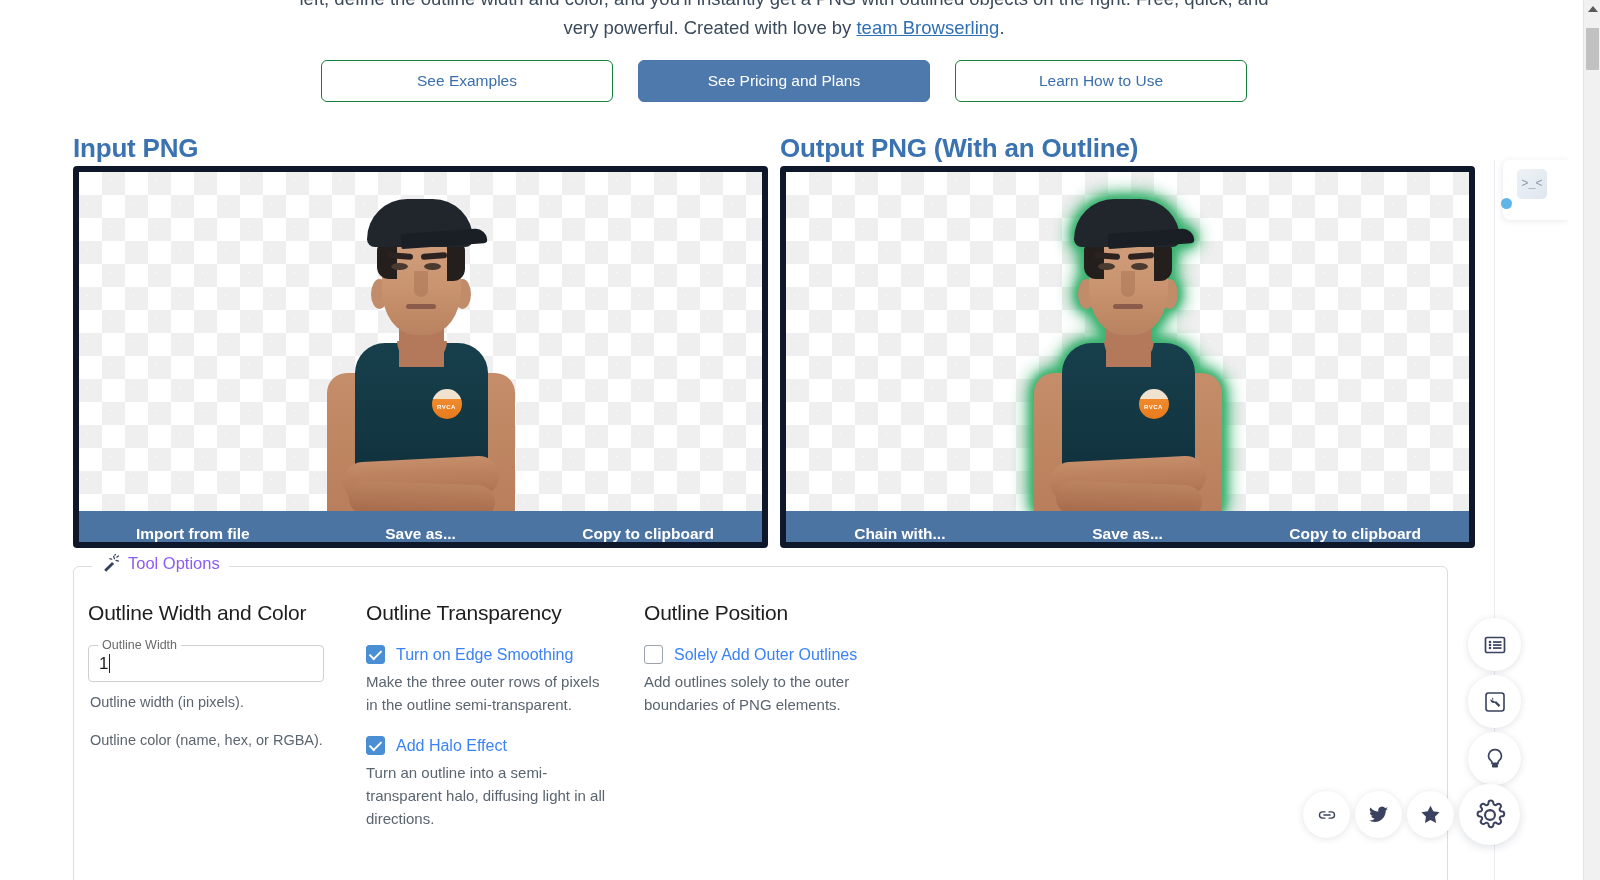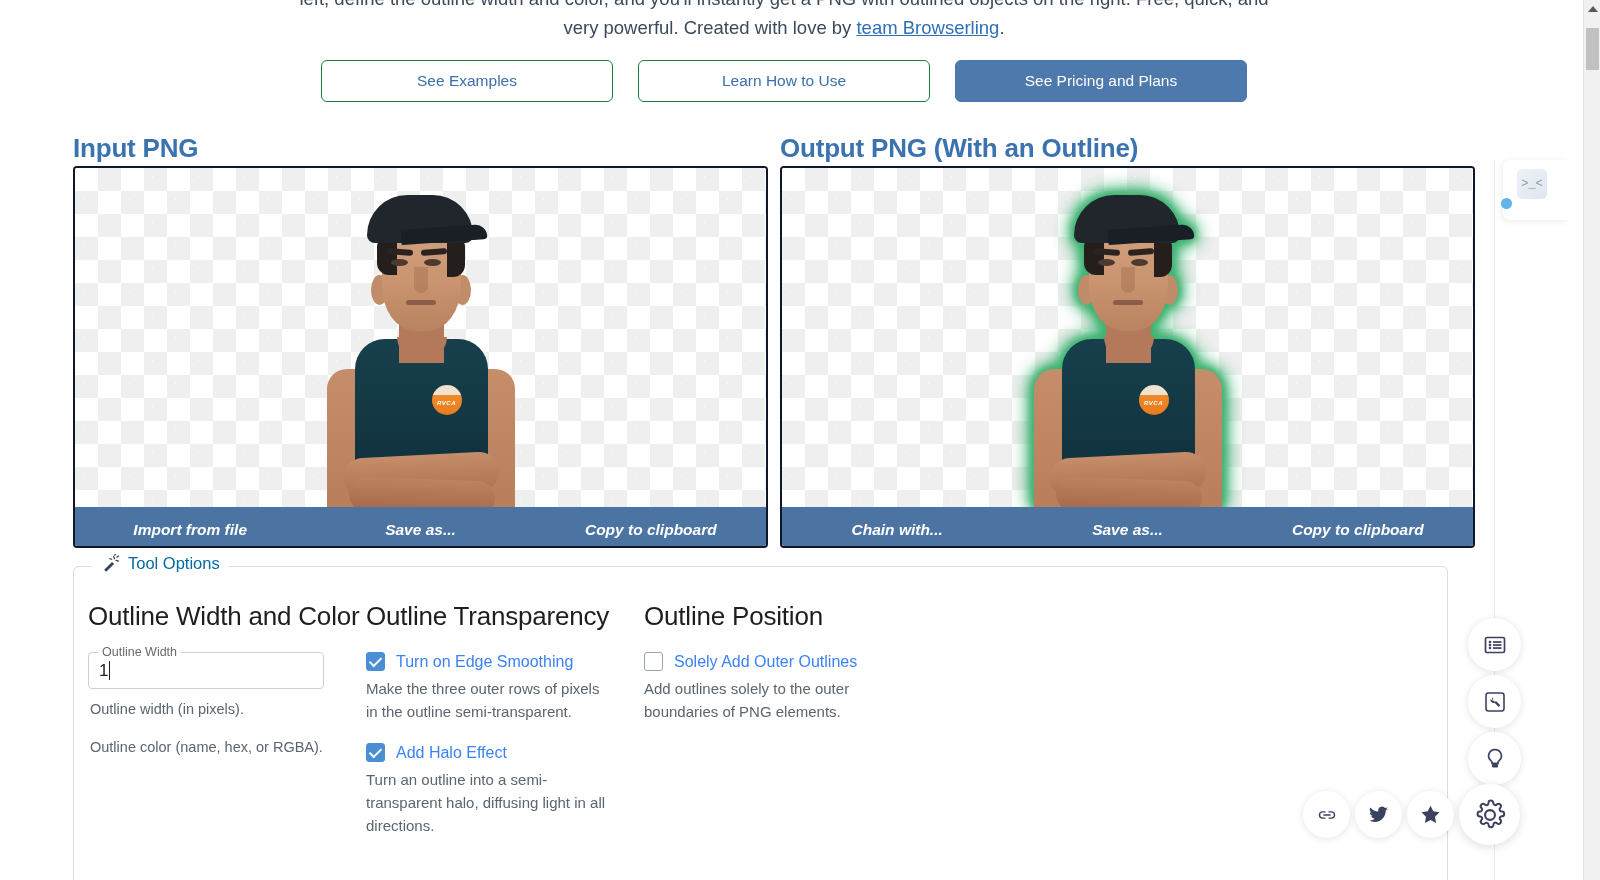--- a/index.html
+++ b/index.html
@@ -94,25 +94,24 @@
     color: #7f93ad;
     font-size: 11px;
     font-weight: normal;
     font-family: "Liberation Sans", sans-serif;
     cursor: pointer;
   }
 
   
   .pane {
     position: absolute;
-    border: 2px solid #0f172a;
+    border: 6px solid #0f172a;
     border-radius: 4px;
     overflow: hidden;
     background: #fff;
-    font-style: italic;
   }
   .canvas {
     position: relative;
     width: 100%;
     height: 339px;
     background-color: #ffffff;
     background-image:
       linear-gradient(45deg, #efefef 25%, transparent 25%, transparent 75%, #efefef 75%, #efefef),
       linear-gradient(45deg, #efefef 25%, transparent 25%, transparent 75%, #efefef 75%, #efefef);
     background-size: 46px 46px;
@@ -274,34 +273,34 @@
   }
   .legend {
     position: absolute;
     left: 18px; top: -13px;
     background: #fff;
     padding: 0 9px;
     display: flex;
     align-items: center;
     gap: 8px;
     font-size: 16.5px;
-    color: #0369a1;
+    color: #8b5cf6;
   }
   .cols {
     position: absolute;
     left: 14px; top: 34px;
     right: 14px;
     display: flex;
     gap: 0;
   }
   .col-a { width: 278px; }
   .col-b { width: 278px; }
   .col-c { width: 278px; }
   .col-h {
-    font-size: 26px;
+    font-size: 21px;
     color: #1e1e1e;
     margin: 0 0 20px 0;
     font-weight: normal;
     letter-spacing: -.2px;
   }
   .field {
     position: relative;
     width: 236px;
     height: 37px;
     border: 1px solid #cfcfcf;
@@ -493,22 +492,22 @@
 <div class="page">
  <div class="viewport">
 
   <div class="intro">
     <div>left, define the outline width and color, and you'll instantly get a PNG with outlined objects on the right. Free, quick, and</div>
     <div><span>very powerful. Created with love by </span><a href="#">team Browserling</a><span>.</span></div>
   </div>
 
   <div class="btn-row">
     <div class="btn btn-outline">See Examples</div>
+    <div class="btn btn-primary">See Pricing and Plans</div>
     <div class="btn btn-outline">Learn How to Use</div>
-    <div class="btn btn-primary">See Pricing and Plans</div>
   </div>
 
   <div class="pane-title" style="left:73px; top:133px;">
     <span>Input PNG</span>
     <span class="help-ico">?</span>
   </div>
 
   <div class="pane-title" style="left:780px; top:133px;">
     <span>Output PNG (With an Outline)</span>
   </div>

